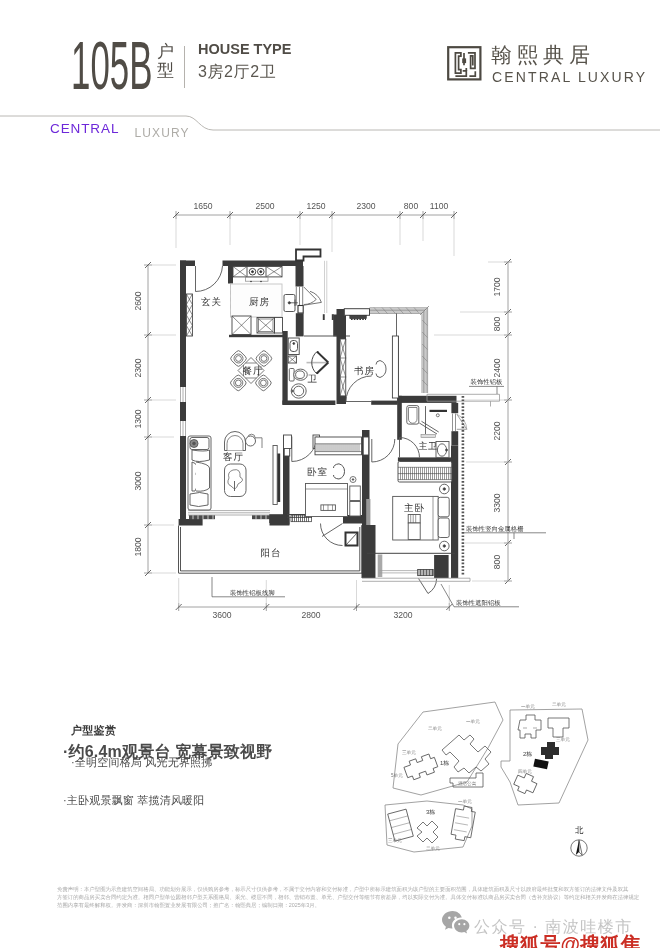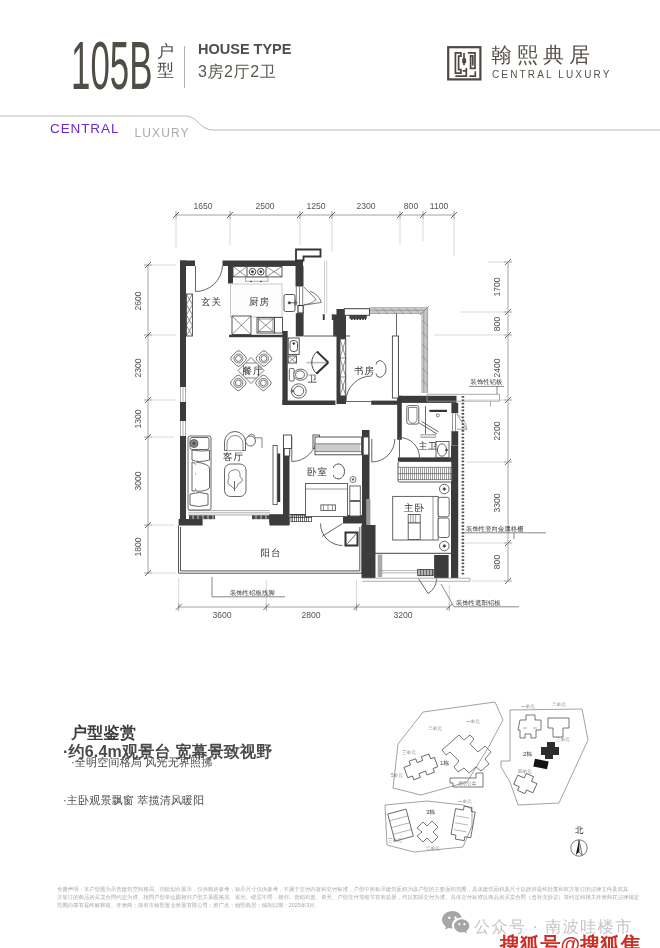--- a/index.html
+++ b/index.html
@@ -28,21 +28,21 @@
 <path d="M20.9 6.9 H28 V22.3 H23.6 V9.9 H25.8 V19.5"></path>
 <path d="M8.4 30.1 H19.3 V24.9 H15.7"></path>
 <path d="M22.4 30.1 H28.3 V25.2"></path>
 <path d="M19.3 22 V24.9"></path>
 </g>
 <rect x="15.2" y="12.4" width="3.9" height="4.7" fill="#4d4942"></rect>
 </svg>
 
 <div class="abs" style="left:491px;top:44px;font-size:21px;line-height:21px;color:#57534b;letter-spacing:5px;font-weight:500;text-align:center;">翰熙典居</div>
 
-<div class="abs" style="left:492px;top:69px;font-size:10px;color:#57534b;letter-spacing:2.15px;">CENTRAL LUXURY</div>
+<div class="abs" style="left:492px;top:69px;font-size:14px;color:#57534b;letter-spacing:2.15px;">CENTRAL LUXURY</div>
 
 <svg class="abs" style="left:0;top:110px;" width="660" height="50" viewBox="0 0 660 50">
 <path d="M0 6 H186 C197 6 200 20 213 20 L660 20" fill="none" stroke="#bab8b4" stroke-width="1"></path>
 </svg>
 
 <div class="abs" style="left:50px;top:120.5px;font-size:13.5px;color:#6d28d9;letter-spacing:0.9px;">CENTRAL</div>
 
 <div class="abs" style="left:134.5px;top:126px;font-size:12px;color:#aeaca7;letter-spacing:1.1px;">LUXURY</div>
 
 <svg class="abs" style="left:0;top:0;" width="660" height="948" viewBox="0 0 660 948">
@@ -726,21 +726,21 @@
       <text x="456" y="604.5">装饰性遮阳铝板</text>
       <path d="M454 606.8 H519 M454 606.8 L441 584" stroke="#555" stroke-width="0.7" fill="none"></path>
     </g>
 
 <g fill="#333" font-size="6.4">
       <text x="230" y="594.5">装饰性铝板线脚</text>
       <path d="M228 596.8 H285 M228 596.8 H212 L212 577" stroke="#555" stroke-width="0.7" fill="none"></path>
     </g>
 </svg>
 
-<div class="abs" style="left:71px;top:723px;font-size:16px;font-weight:bold;color:#3c3c3c;letter-spacing:0.3px;text-align:right;">户型鉴赏</div>
+<div class="abs" style="left:71px;top:723px;font-size:11px;font-weight:bold;color:#3c3c3c;letter-spacing:0.3px;text-align:right;">户型鉴赏</div>
 
 <div class="abs" style="left:63px;top:755px;font-size:11px;color:#4a4a4a;letter-spacing:0.2px;margin-left:8px;">·全明空间格局 风光无界照拂</div>
 
 <div class="abs" style="left:63px;top:742px;font-size:16px;color:#4a4a4a;letter-spacing:0.2px;font-weight:bold;">·约6.4m观景台 宽幕景致视野</div>
 
 <div class="abs" style="left:63px;top:793px;font-size:11px;color:#4a4a4a;letter-spacing:0.2px;">·主卧观景飘窗 萃揽清风暖阳</div>
 
 <svg class="abs" style="left:370px;top:690px;" width="240" height="185" viewBox="0 0 240 185">
 
 <g fill="none" stroke="#8a8a8a" stroke-width="0.8">

